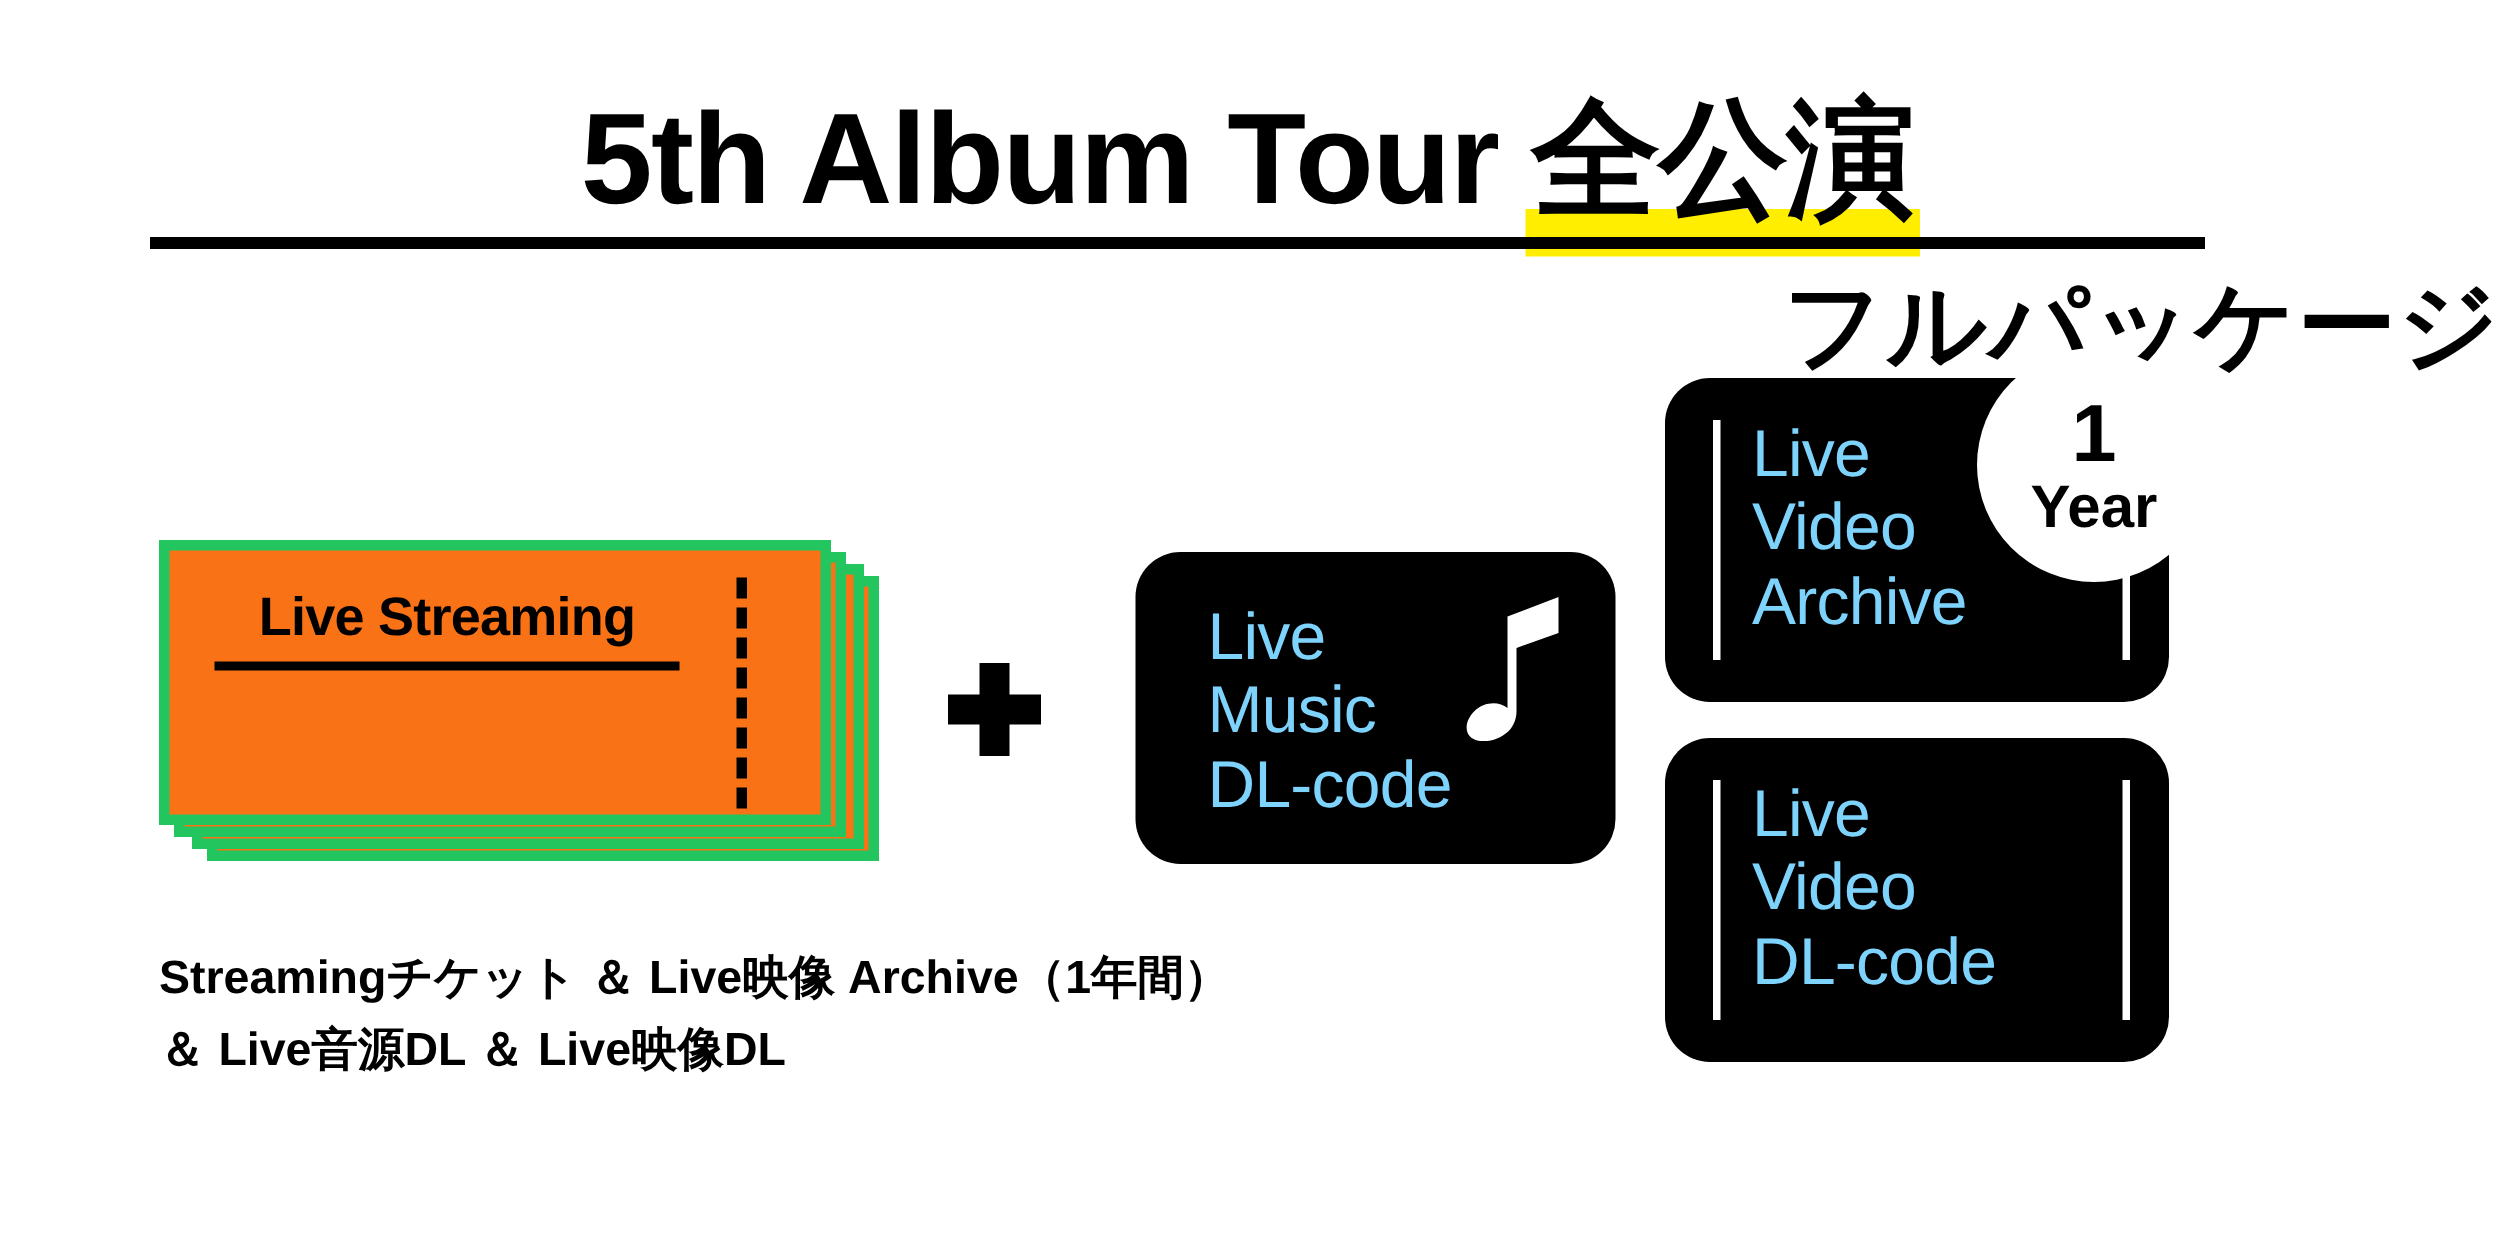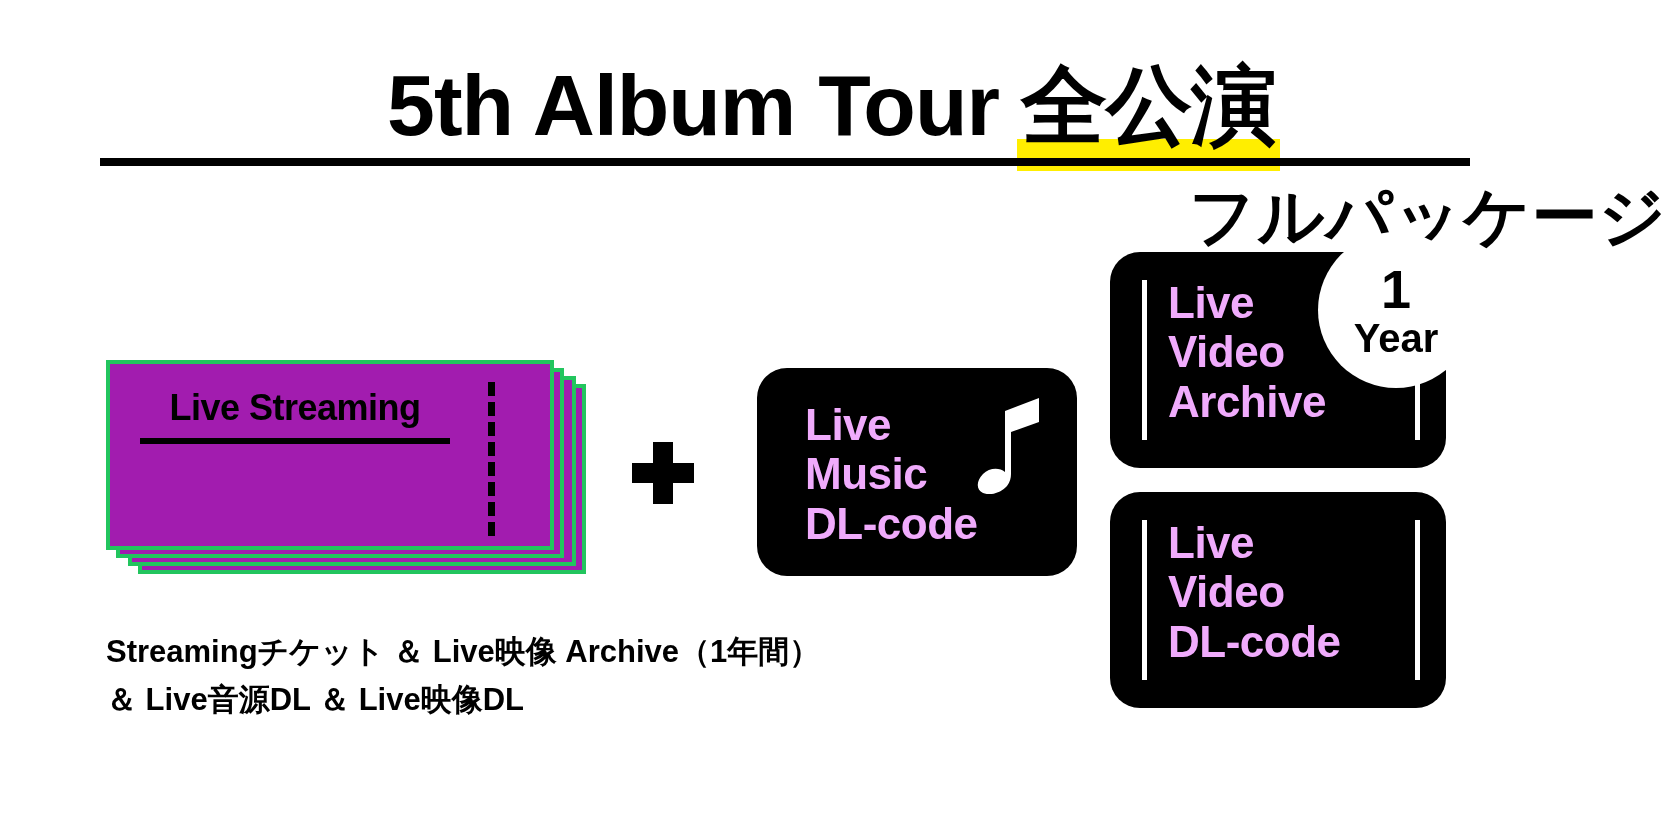--- a/index.html
+++ b/index.html
@@ -26,21 +26,21 @@
   .rule{
     position:absolute;left:100px;top:158px;width:1370px;height:8px;background:#000;
   }
   .subtitle{
     position:absolute;left:0;top:172px;width:1667px;text-align:right;
     font-weight:800;font-size:66px;color:#000;letter-spacing:1px;
   }
 
   
   .ticket-wrap{position:absolute;left:106px;top:360px;width:500px;height:230px;}
-  .tk{position:absolute;border:4px solid #22c55e;background:#a21caf;box-sizing:border-box;}
+  .tk{position:absolute;border:7px solid #22c55e;background:#f97316;box-sizing:border-box;}
   .tk3{left:32px;top:24px;width:448px;height:190px;}
   .tk2{left:22px;top:16px;width:448px;height:190px;}
   .tk1{left:10px;top:8px;width:448px;height:190px;}
   .tk0{left:0px;top:0px;width:448px;height:190px;}
   .tk-inner{position:absolute;left:0;top:0;width:100%;height:100%;}
   .tk-texts{
     position:absolute;left:30px;top:26px;width:310px;text-align:center;
   }
   .tk-live{
     font-weight:800;font-size:36px;color:#000;letter-spacing:-0.5px;line-height:1;
@@ -58,21 +58,21 @@
 
   
   .plus{position:absolute;left:632px;top:442px;width:62px;height:62px;}
   .plus:before,.plus:after{content:"";position:absolute;background:#000;}
   .plus:before{left:0;top:21px;width:62px;height:20px;}
   .plus:after{left:21px;top:0;width:20px;height:62px;}
 
   
   .bbox{position:absolute;background:#000;border-radius:30px;box-sizing:border-box;}
   .bbox .txt{
-    color:#f0abfc;font-weight:700;line-height:1.12;letter-spacing:-0.5px;
+    color:#7dd3fc;font-weight:400;line-height:1.12;letter-spacing:-0.5px;
   }
 
   .box-music{left:757px;top:368px;width:320px;height:208px;}
   .box-music .txt{position:absolute;left:48px;top:32px;font-size:44px;}
 
   .note{position:absolute;right:34px;top:30px;width:74px;height:96px;}
 
   .box-archive{left:1110px;top:252px;width:336px;height:216px;}
   .box-archive .txt{position:absolute;left:58px;top:26px;font-size:44px;}
   .box-dl{left:1110px;top:492px;width:336px;height:216px;}

